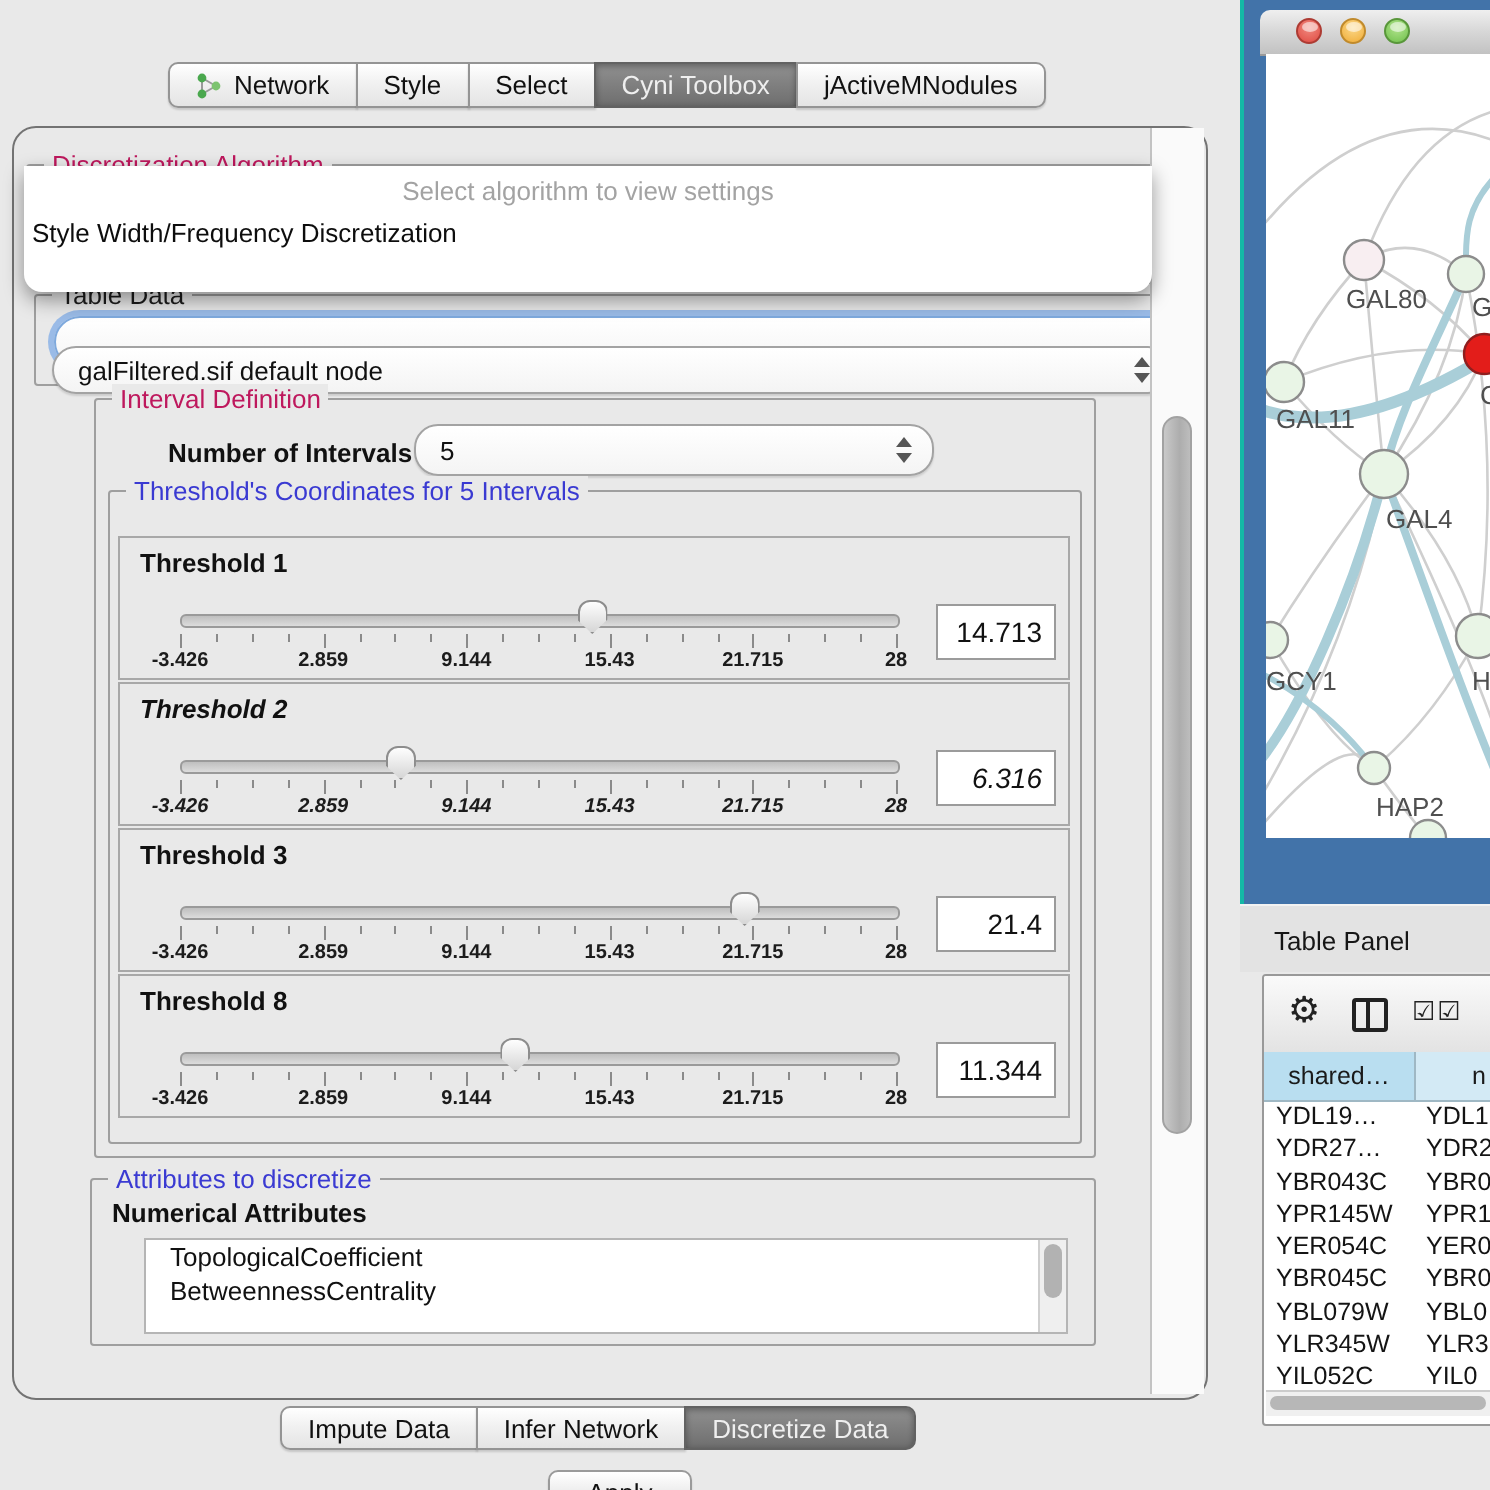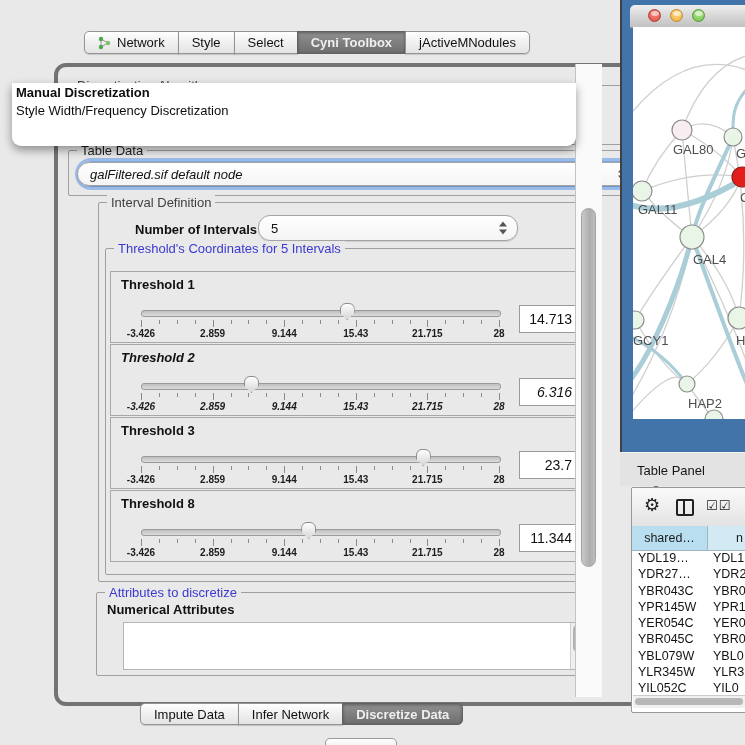--- a/index.html
+++ b/index.html
@@ -17,34 +17,34 @@
 
   
   .seg-row{display:flex;}
   #top-tabs{left:84px;top:31px;height:23px;}
   #bottom-tabs{left:140px;top:703px;height:22px;}
   .seg{height:100%;box-sizing:border-box;border:1px solid #949494;margin-left:-1px;
        background:linear-gradient(#ffffff,#f1f1f1 45%,#e4e4e4);display:flex;align-items:center;justify-content:center;
        font-size:13px;color:#111;padding:0 13px;white-space:nowrap;box-shadow:0 1px 1px rgba(0,0,0,.15);}
   .seg:first-child{border-radius:5px 0 0 5px;margin-left:0;}
   .seg:last-child{border-radius:0 5px 5px 0;text-align:right;}
-  .seg.sel{background:linear-gradient(#909090,#6e6e6e);color:#efefef;border-color:#626262;box-shadow:inset 0 1px 3px rgba(0,0,0,.35);font-weight:bold;}
+  .seg.sel{background:linear-gradient(#909090,#6e6e6e);color:#efefef;border-color:#626262;box-shadow:inset 0 1px 3px rgba(0,0,0,.35);}
   .seg .tab-ico{margin-right:6px;display:inline-flex;}
 
   
-  #content-box{left:6px;top:63px;width:596px;height:635px;border:4px solid #737373;border-radius:12px;background:#e9e9e9;margin-left:48px;}
+  #content-box{left:6px;top:63px;width:596px;height:635px;border:1px solid #737373;border-radius:12px;background:#e9e9e9;}
   
   #cp-vscroll{left:575px;top:64px;width:26px;height:633px;background:#fafafa;border-left:1px solid #c3c3c3;}
   #cp-vscroll .thumb{position:absolute;left:5px;top:144px;width:15px;height:359px;border-radius:8px;
       background:linear-gradient(90deg,#c9c9c9,#adadad 60%,#bdbdbd);border:1px solid #a2a2a2;box-sizing:border-box;}
 
   
   .group{position:absolute;border:1px solid #9f9f9f;border-radius:2px;}
   .gtitle{position:absolute;top:-8px;left:8px;background:#e9e9e9;padding:0 4px;font-size:13px;white-space:nowrap;}
-  .gt-green{color:#404040;} .gt-blue{color:#3a3ad2;} .gt-dark{color:#1d1d1d;}
+  .gt-green{color:#be185d;} .gt-blue{color:#3a3ad2;} .gt-dark{color:#1d1d1d;}
 
   
   .combo{position:absolute;box-sizing:border-box;background:linear-gradient(#ffffff,#f4f4f4);border:1px solid #a3a3a3;
          border-radius:12px;display:flex;align-items:center;font-size:13px;color:#111;padding:0 26px 0 12px;
          box-shadow:0 1px 1px rgba(0,0,0,.12);}
   .stepper{position:absolute;right:10px;top:50%;transform:translateY(-50%);width:8px;}
   .stepper i{display:block;width:0;height:0;border-left:4px solid transparent;border-right:4px solid transparent;}
   .stepper .up{border-bottom:5px solid #555;margin-bottom:3px;} .stepper .dn{border-top:5px solid #555;}
 
   
@@ -76,21 +76,21 @@
   #attr-list .li{padding:1px 0 1px 12px;font-size:13px;color:#111;line-height:15px;}
   #attr-scroll{position:absolute;right:0;top:0;width:13px;height:100%;background:#efefef;border-left:1px solid #cfcfcf;}
   #attr-scroll .thumb{position:absolute;left:2px;top:2px;width:9px;height:27px;border-radius:5px;background:#b2b2b2;}
 
   
   #apply-btn{left:267px;top:671px;width:70px;height:21px;border:1px solid #9a9a9a;border-radius:5px;
       background:linear-gradient(#ffffff,#ececec 50%,#dedede);display:flex;align-items:center;justify-content:center;
       font-size:13px;color:#111;box-shadow:0 1px 1px rgba(0,0,0,.15);}
 
   
-  #net-window{left:620px;top:0;width:125px;height:452px;background:#4273a9;border-left:2px solid #404040;box-sizing:border-box;}
+  #net-window{left:620px;top:0;width:125px;height:452px;background:#4273a9;border-left:2px solid #14b8a6;box-sizing:border-box;}
   #net-titlebar{left:8px;top:5px;right:0;height:22px;background:linear-gradient(#efefef,#d9d9d9 45%,#c2c2c2);border-radius:5px 0 0 0;border-bottom:1px solid #9a9a9a;}
   .light{position:absolute;top:4px;width:13px;height:13px;border-radius:50%;box-sizing:border-box;}
   .light::after{content:"";position:absolute;left:2px;top:1px;width:8px;height:5px;border-radius:50%;background:rgba(255,255,255,.55);}
   #light-red{left:18px;background:radial-gradient(circle at 50% 35%,#f08a80,#e04a41);border:1px solid #ad3b33;}
   #light-yellow{left:40px;background:radial-gradient(circle at 50% 35%,#fbd88a,#f0ac35);border:1px solid #c08a2c;}
   #light-green{left:62px;background:radial-gradient(circle at 50% 35%,#b2e48e,#6fc04a);border:1px solid #58963a;}
   #net-canvas{left:11px;top:27px;width:114px;height:392px;background:#ffffff;overflow:hidden;}
 
   
   #tp-bar{left:620px;top:452px;width:125px;height:33px;background:#e3e3e3;border-top:1px solid #f2f2f2;}
@@ -156,21 +156,21 @@
     </div>
     <div class="combo abs" id="algo-combo">
       <span class="stepper">
           <i class="up"></i>
           <i class="dn"></i>
         </span>
     </div>
 
     <div class="group" style="left:10px;top:83px;width:580px;height:44px;">
       <span class="gtitle gt-dark">Table Data</span>
-      <div class="combo" style="left:8px;top:11px;width:560px;height:24px;font-style:italic;">
+      <div class="combo" style="left:8px;top:25px;width:560px;height:24px;">
         <span>galFiltered.sif default node</span>
         <span class="stepper">
             <i class="up"></i>
             <i class="dn"></i>
           </span>
       </div>
     </div>
 
     <div class="group" style="left:40px;top:135px;width:499px;height:378px;">
       <span class="gtitle gt-green">Interval Definition</span>
@@ -277,21 +277,21 @@
               <span class="tick" style="left: 334.3px;"></span>
               <span class="tick" style="left: 352.2px;"></span>
               <span class="tick" style="left: 370.1px;"></span>
               <span class="tick major" style="left: 388px;"></span>
               <span class="tick-lab" style="left: 30px;">-3.426</span>
               <span class="tick-lab" style="left: 101.6px;">2.859</span>
               <span class="tick-lab" style="left: 173.2px;">9.144</span>
               <span class="tick-lab" style="left: 244.8px;">15.43</span>
               <span class="tick-lab" style="left: 316.4px;">21.715</span>
               <span class="tick-lab" style="left: 388px;">28</span>
-              <div class="th-value">23.7</div>
+              <div class="th-value">21.4</div>
             </div>
             <div class="th-panel" style="top: 241px;">
               <div class="th-label">Threshold 8</div>
               <div class="th-track"></div>
               <div class="th-thumb" style="left: 198.257px;"></div>
               <span class="tick major" style="left: 30px;"></span>
               <span class="tick" style="left: 47.9px;"></span>
               <span class="tick" style="left: 65.8px;"></span>
               <span class="tick" style="left: 83.7px;"></span>
               <span class="tick major" style="left: 101.6px;"></span>
@@ -321,39 +321,41 @@
             </div>
           </div>
       </div>
     </div>
 
     <div class="group" style="left:38px;top:525px;width:501px;height:82px;">
       <span class="gtitle gt-blue">Attributes to discretize</span>
       <span style="position:absolute;left:10px;top:9px;font-weight:bold;font-size:13px;color:#111;">Numerical Attributes</span>
       <div class="abs" id="attr-list">
         <div id="attr-items">
+            <div class="li">TopologicalCoefficient</div>
+            <div class="li">BetweennessCentrality</div>
           </div>
         <div id="attr-scroll">
             <div class="thumb"></div>
           </div>
       </div>
     </div>
 
     <div class="abs" id="apply-btn">
       <span>Apply</span>
     </div>
   </div>
 
   <div class="abs" id="cp-vscroll">
     <div class="thumb"></div>
   </div>
 
   <div class="abs" id="algo-popup">
+    <div class="hint">Select algorithm to view settings</div>
     <div id="algo-popup-items">
-        <div class="item b">Manual Discretization</div>
         <div class="item">Style Width/Frequency Discretization</div>
       </div>
   </div>
 
   <div class="abs seg-row" id="bottom-tabs">
       <div class="seg">
         <span>Impute Data</span>
       </div>
       <div class="seg">
         <span>Infer Network</span>

